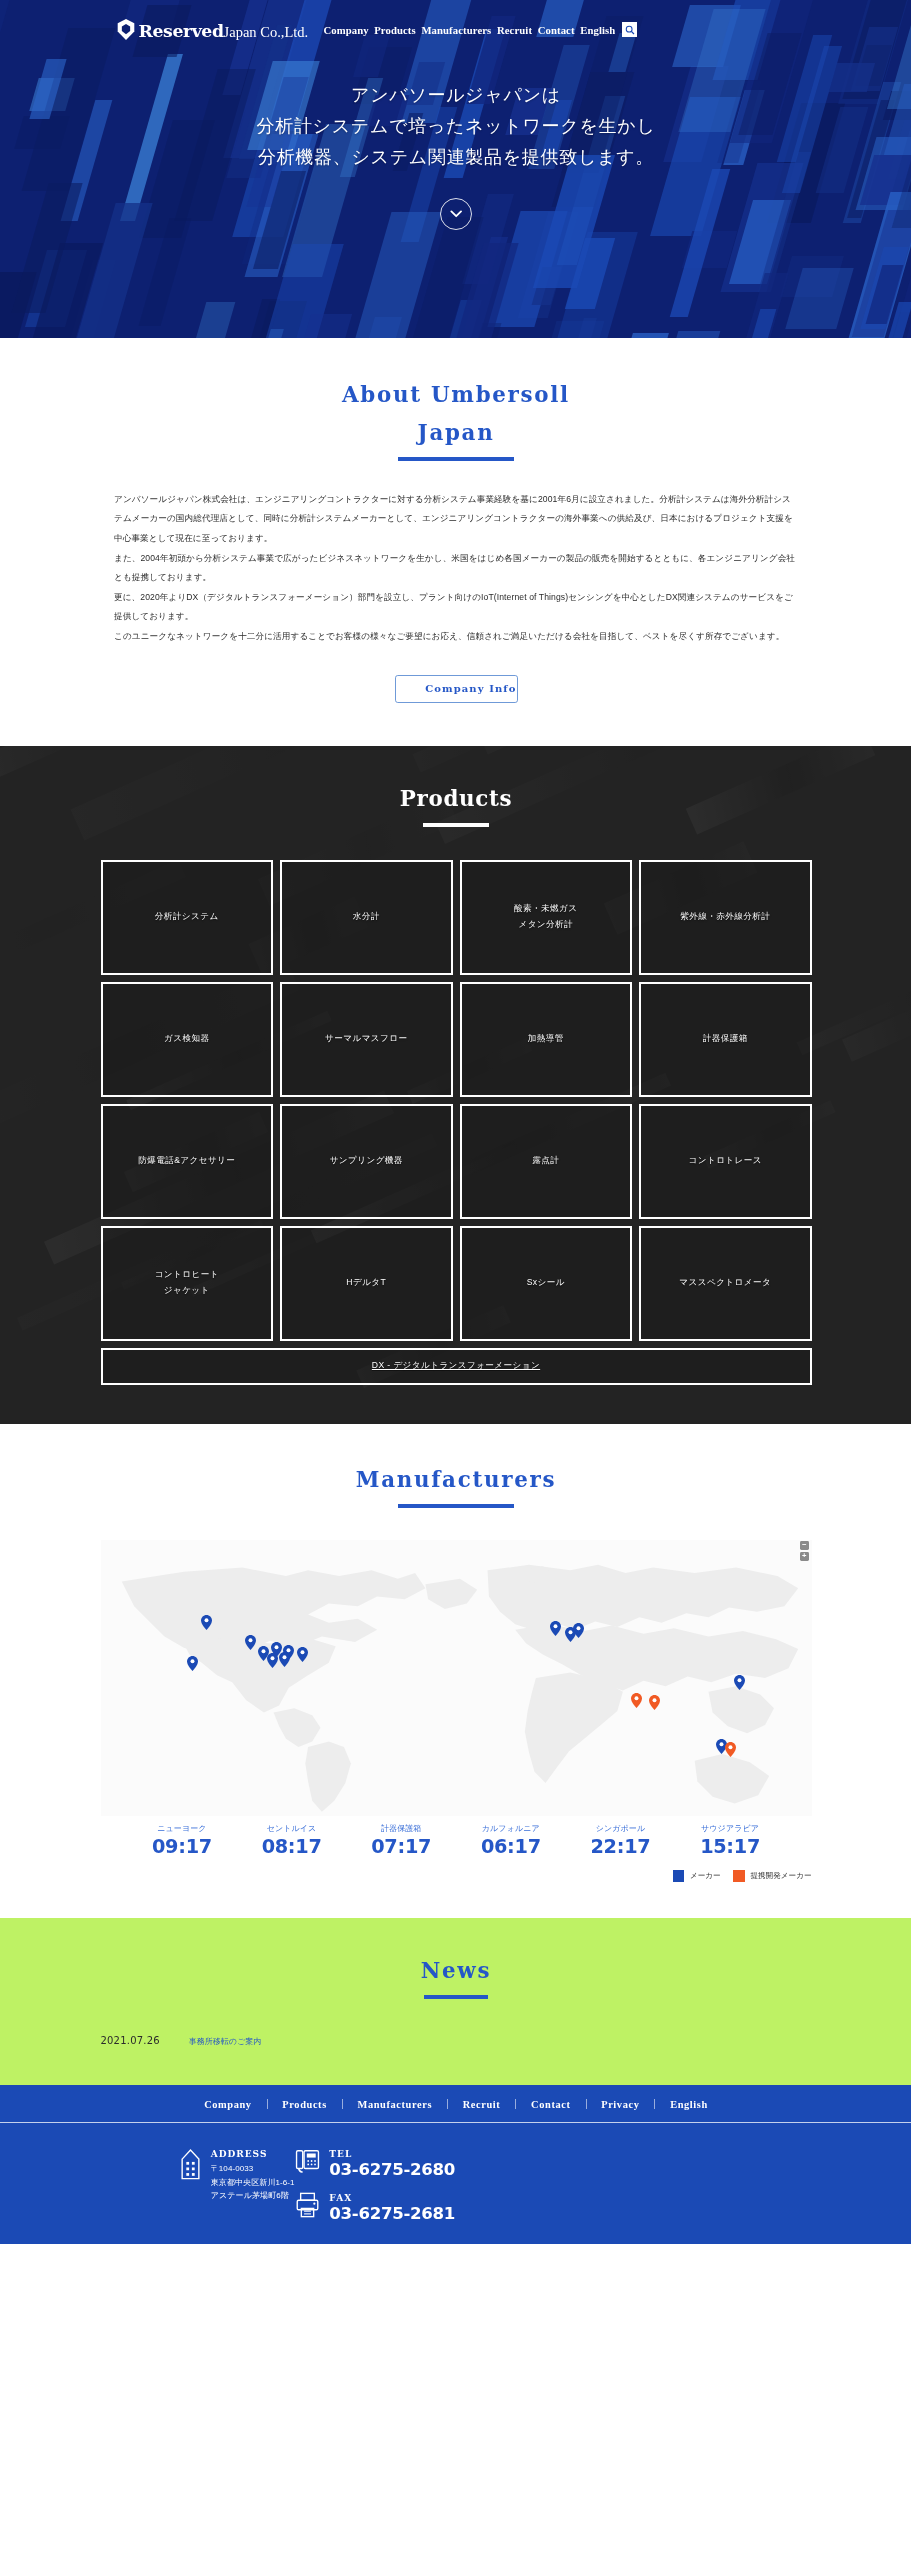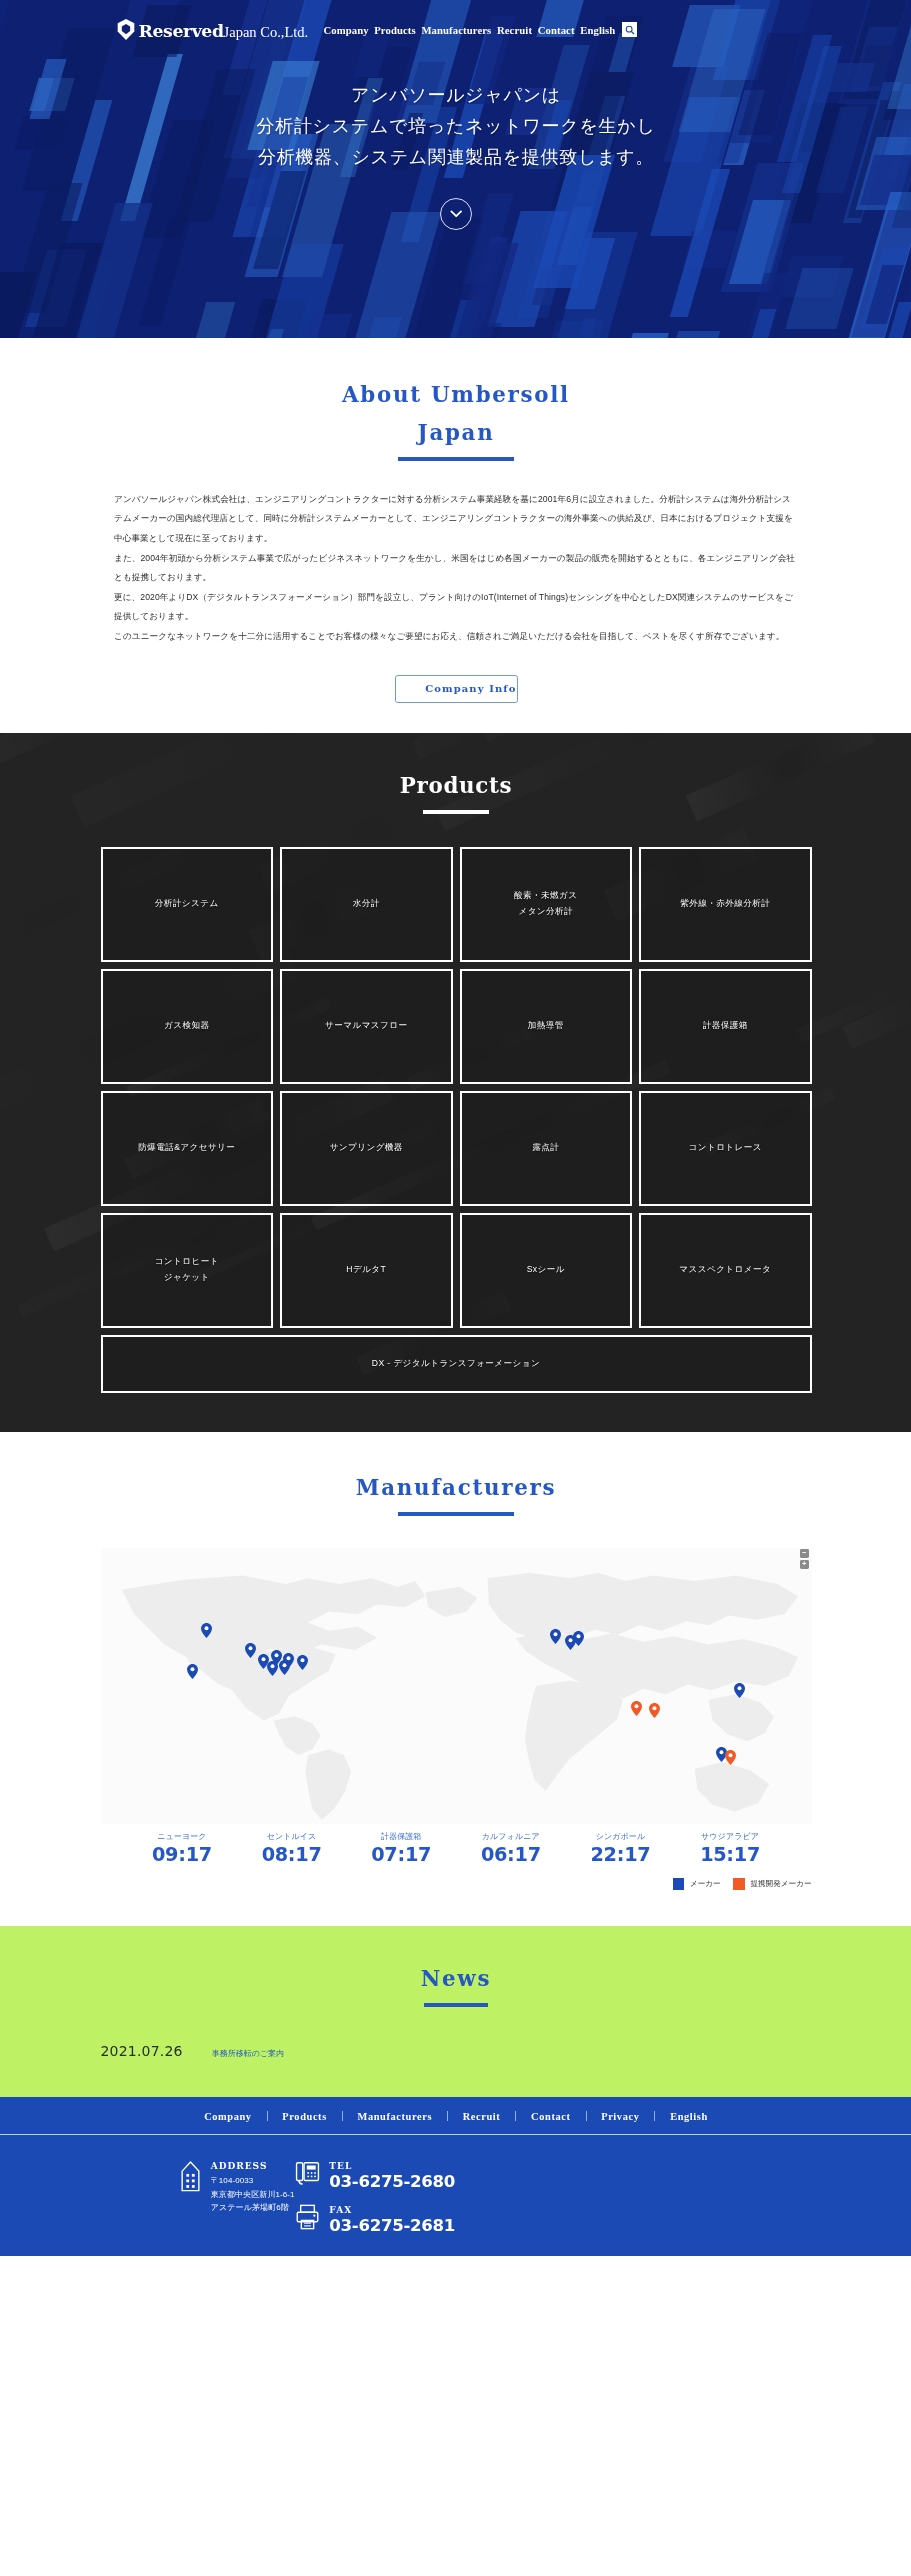--- a/index.html
+++ b/index.html
@@ -97,21 +97,21 @@
     margin: 25px auto 0;
     width: 32px; height: 32px;
     border: 1.4px solid rgba(255,255,255,.85);
     border-radius: 50%;
     display: flex; align-items: center; justify-content: center;
     cursor: pointer;
   }
   .scroll-circle svg { display: block; }
 
   
-  .about { background: #fff; padding: 44px 0 30px; }
+  .about { background: #fff; padding: 44px 0 43px; }
   .sec-title {
     text-align: center;
     font-family: "DejaVu Serif", serif;
     color: #2557c7;
     font-weight: bold;
     letter-spacing: 1.7px;
   }
   .sec-title .l1 { font-size: 21.4px; display: block; }
   .sec-title .l2 { font-size: 21.4px; display: block; margin-top: 13px; }
   .sec-rule {
@@ -183,22 +183,23 @@
     color: #fff;
     font-size: 8.6px;
     line-height: 1.85;
     letter-spacing: 0.4px;
     background: rgba(20,20,20,.30);
     cursor: pointer;
     text-shadow: 0 0.7px 1.4px rgba(0,0,0,.6);
   }
   .prod-tile.wide {
     grid-column: 1 / -1;
-    height: 58px;
+    height: 37px;
     margin-top: 7px;
+    text-decoration: underline;
   }
 
   
   .manu { background: #fff; padding: 43px 0 36px; }
   .manu .sec-title .l1 { font-size: 21.4px; }
   .map-wrap {
     position: relative;
     width: 711px;
     margin: 32px auto 0;
     height: 276px;
@@ -260,21 +261,21 @@
   .news { background: #bef264; padding: 40px 0 35px; }
   .news-list { width: 711px; margin: 33px auto 0; }
   .news-row {
     display: flex;
     align-items: baseline;
     gap: 29px;
     padding: 2.8px 0;
   }
   .news-date {
     font-family: "DejaVu Sans", sans-serif;
-    font-size: 14px;
+    font-size: 10px;
     color: #2b2b2b;
     letter-spacing: 0.2px;
     white-space: nowrap;
   }
   .news-link {
     font-size: 8px;
     color: #2557c7;
     text-decoration: none;
     cursor: pointer;
   }

